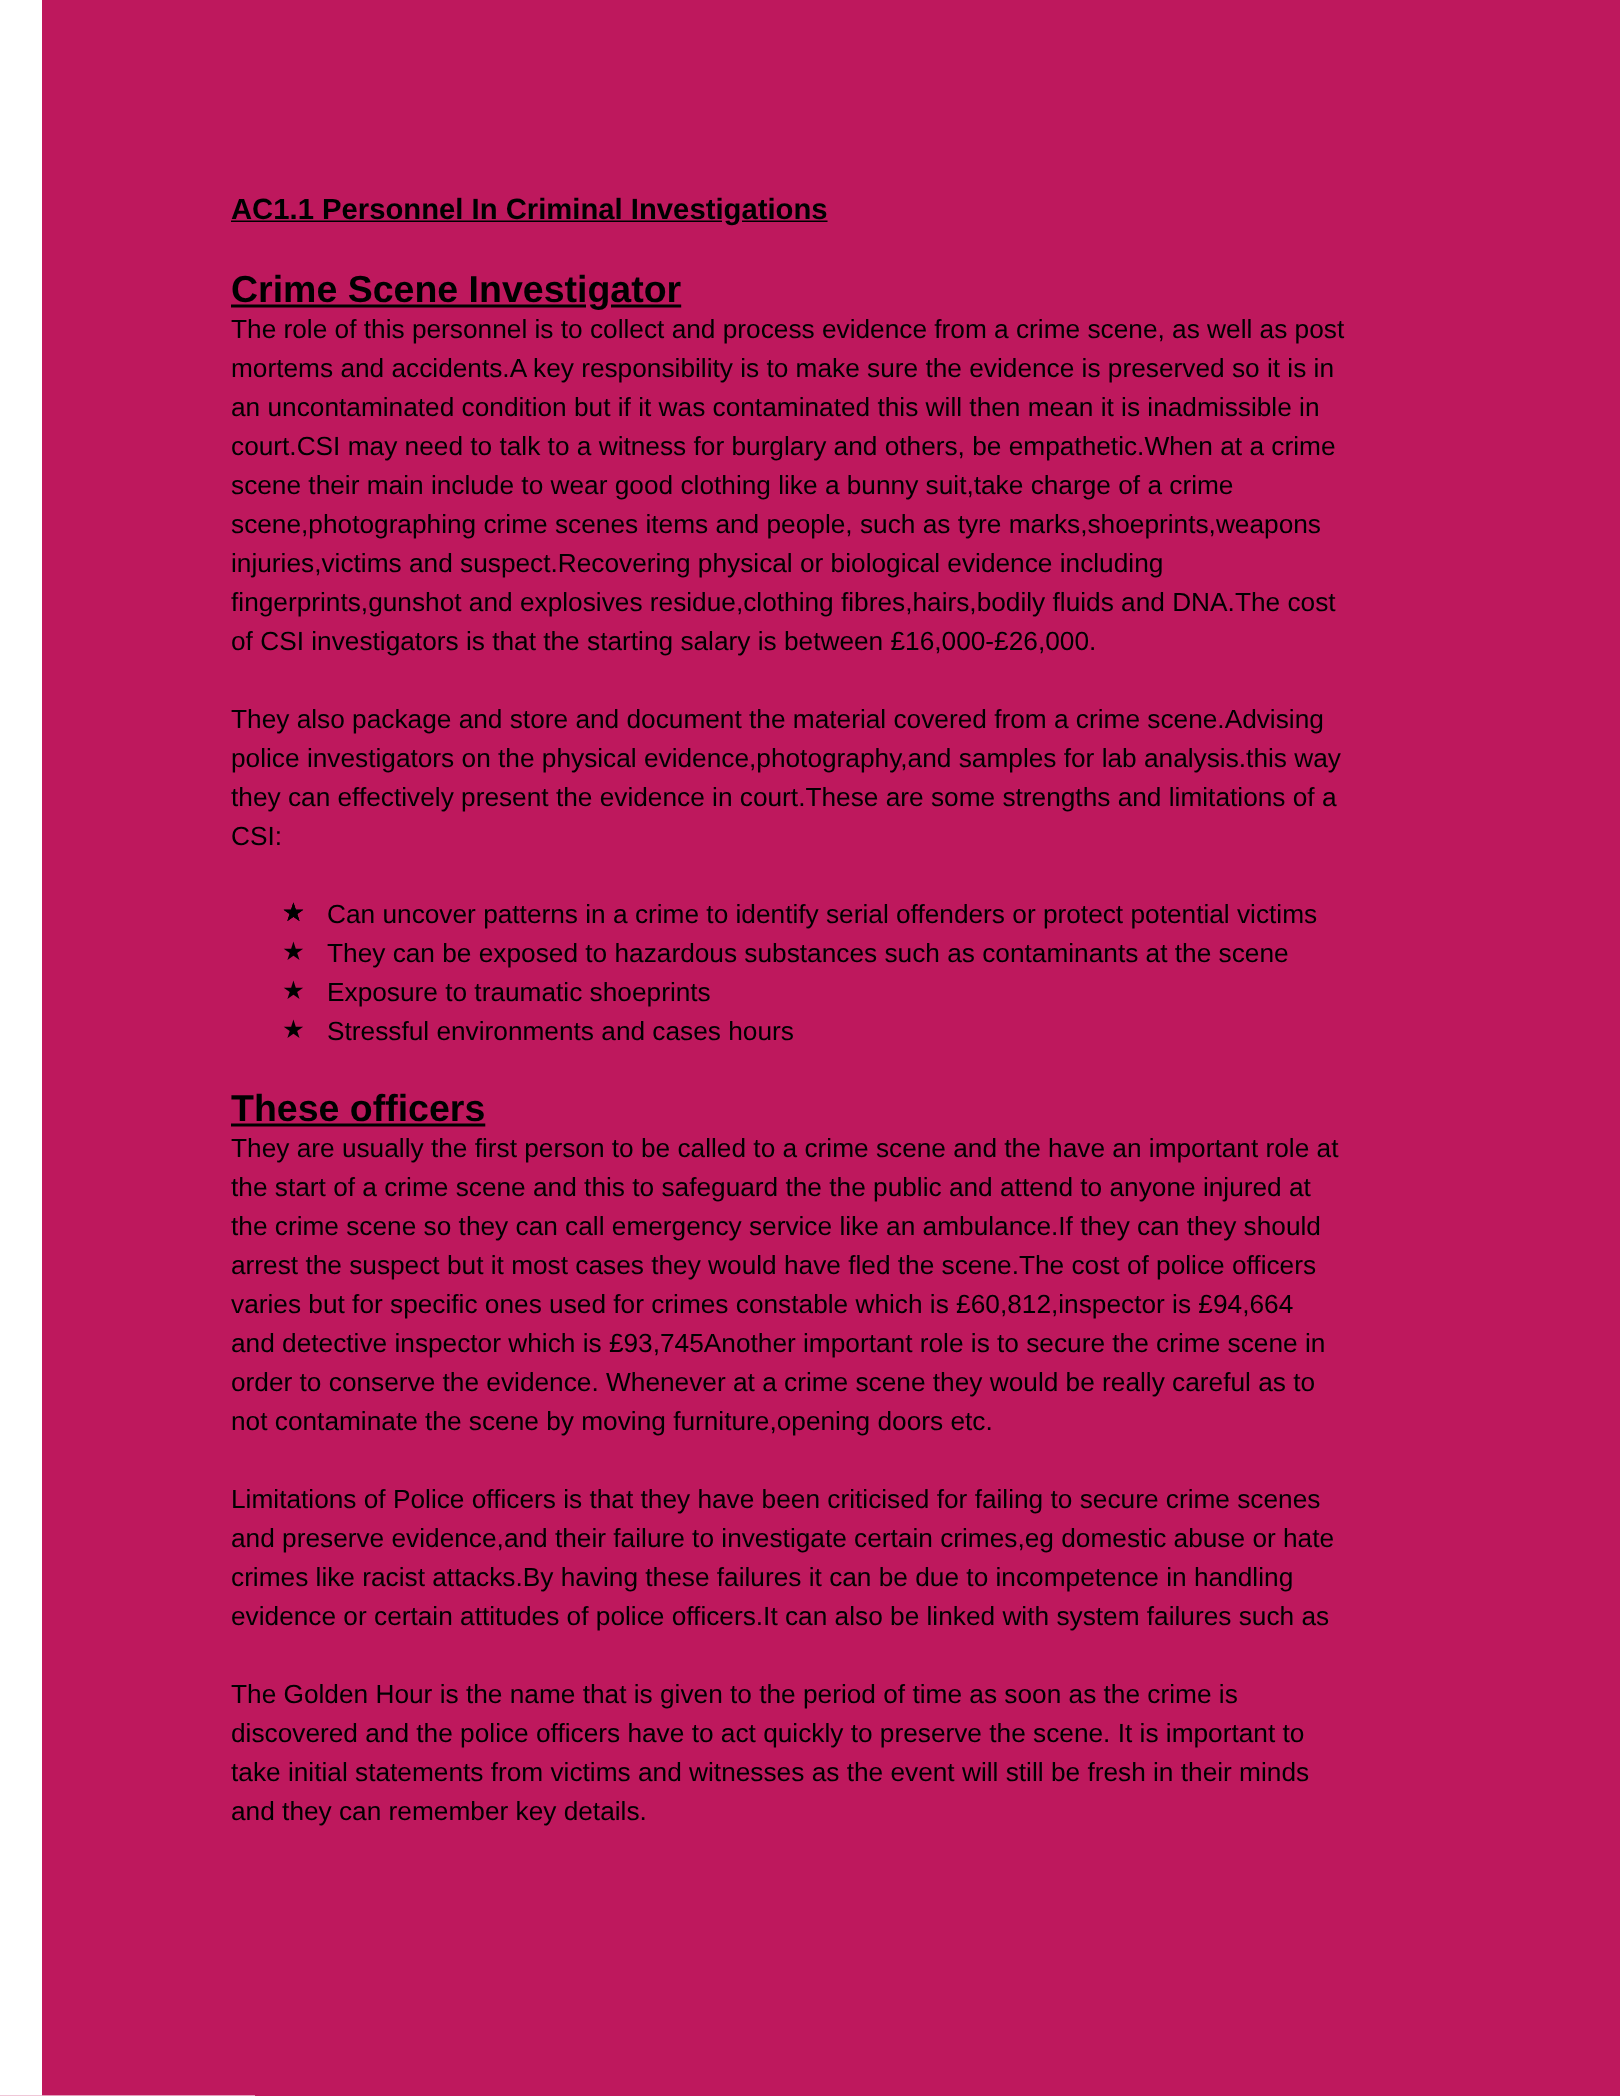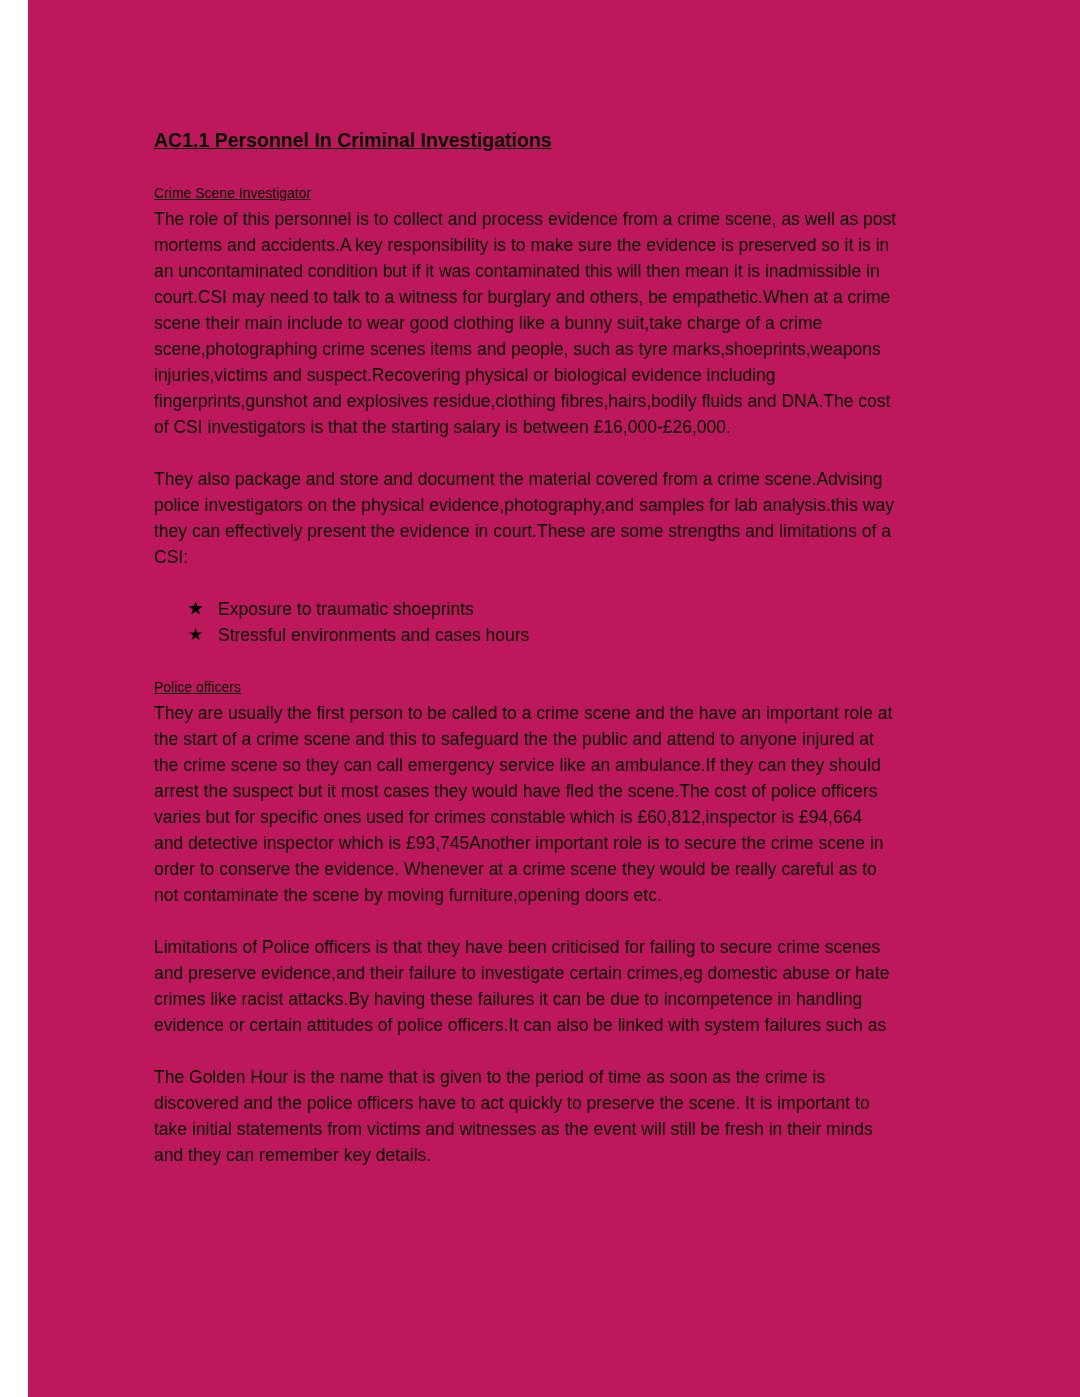--- a/index.html
+++ b/index.html
@@ -24,22 +24,22 @@
   }
   .doc-title {
     font-size: 19.5px;
     font-weight: bold;
     text-decoration: underline;
     line-height: 28px;
     margin: 0 0 26px 0;
     white-space: pre-line;
   }
   .section-heading {
-    font-size: 14px;
-    font-weight: normal;
+    font-size: 25px;
+    font-weight: bold;
     text-decoration: underline;
     line-height: 26px;
     margin: 0;
     white-space: pre-line;
   }
   .para {
     font-size: 17.5px;
     line-height: 26px;
     margin: 0 0 26px 0;
     white-space: pre-line;
@@ -89,35 +89,37 @@
 
   <ul class="star-list">
     <li>
       <span class="star">★</span>
     </li>
     <li>
       <span class="star">★</span>
     </li>
     <li>
       <span class="star">★</span>
+      <span>Can uncover patterns in a crime to identify serial offenders or protect potential victims</span>
     </li>
     <li>
       <span class="star">★</span>
+      <span>They can be exposed to hazardous substances such as contaminants at the scene</span>
     </li>
     <li>
       <span class="star">★</span>
       <span>Exposure to traumatic shoeprints</span>
     </li>
     <li>
       <span class="star">★</span>
       <span>Stressful environments and cases hours</span>
     </li>
   </ul>
 
-  <h2 class="section-heading">Police officers</h2>
+  <h2 class="section-heading">These officers</h2>
 
   <p class="para">They are usually the first person to be called to a crime scene and the have an important role at
 the start of a crime scene and this to safeguard the the public and attend to anyone injured at
 the crime scene so they can call emergency service like an ambulance.If they can they should
 arrest the suspect but it most cases they would have fled the scene.The cost of police officers
 varies but for specific ones used for crimes constable which is £60,812,inspector is £94,664
 and detective inspector which is £93,745Another important role is to secure the crime scene in
 order to conserve the evidence. Whenever at a crime scene they would be really careful as to
 not contaminate the scene by moving furniture,opening doors etc.</p>
 

